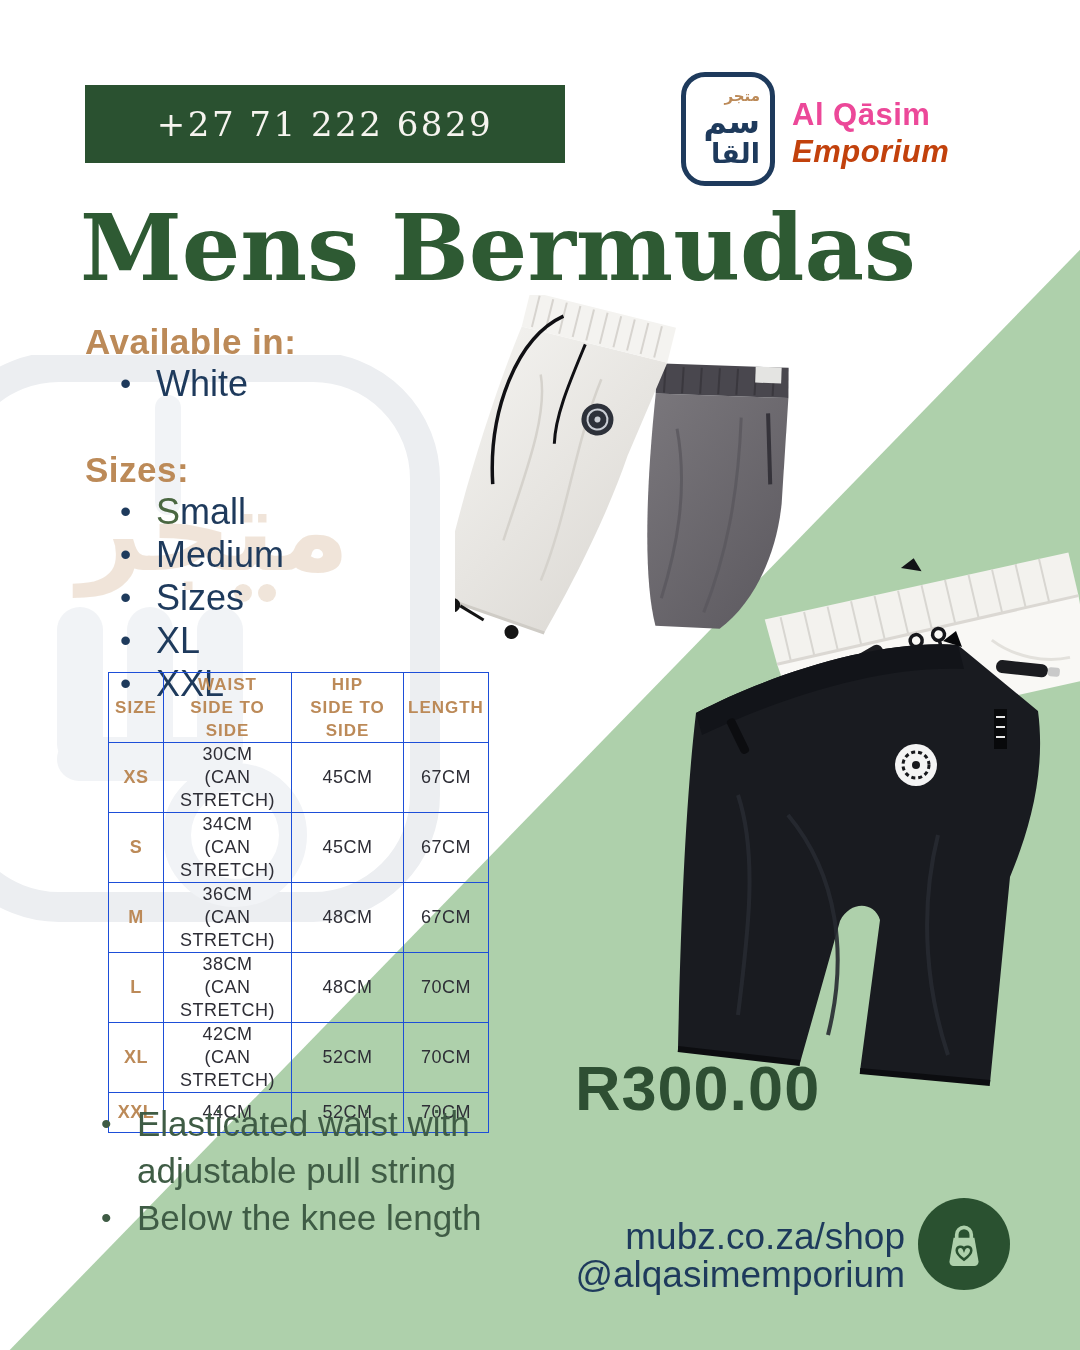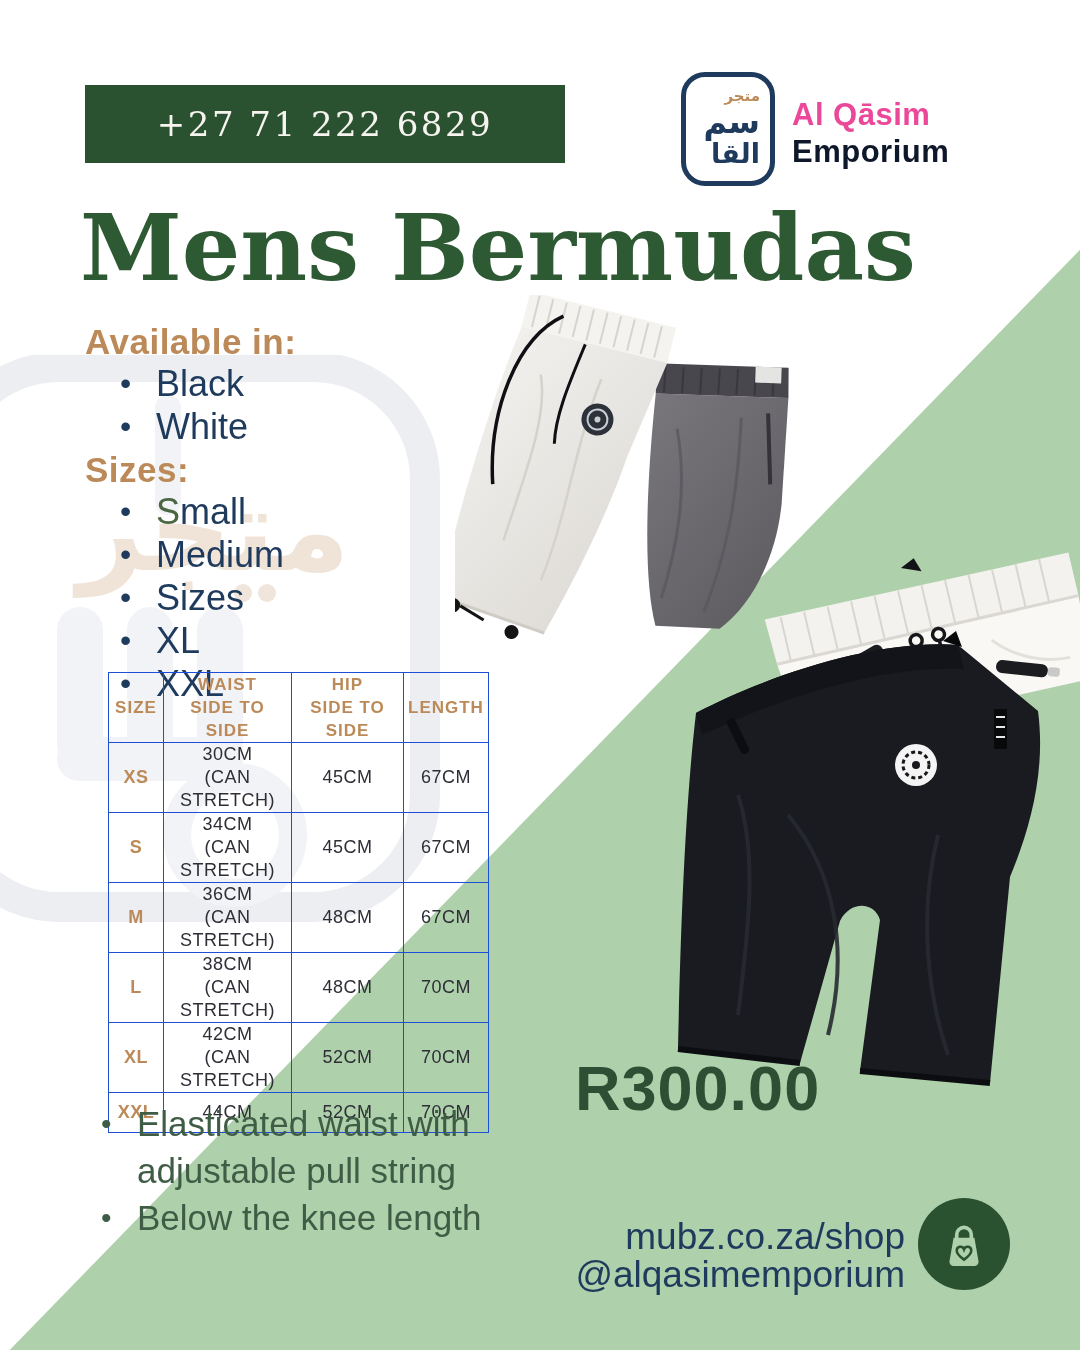--- a/index.html
+++ b/index.html
@@ -31,21 +31,21 @@
     border:5px solid #1e3a5c; border-radius:24px; box-sizing:border-box;
     display:flex; flex-direction:column; align-items:flex-end; justify-content:center;
     padding:4px 10px 6px 6px; background:#fff;
     font-family:"DejaVu Sans", sans-serif;
   }
   .logo-ar-small{color:#bc8a58; font-size:15px; line-height:18px; font-weight:bold;}
   .logo-ar-big{color:#1e3a5c; font-size:32px; line-height:34px; font-weight:bold;}
   .logo-ar-mid{color:#1e3a5c; font-size:27px; line-height:30px; font-weight:bold;}
   .brand{ left:792px; top:96px; z-index:4; line-height:37px; font-weight:bold; font-size:31px; letter-spacing:0.5px;}
   .brand .l1{color:#ec4899;}
-  .brand .l2{color:#0f172a;}
+  .brand .l2{color:#c2410c;font-style:italic;}
 
   
   .page-title{
     left:80px; top:198px; z-index:4; color:#2e5a33;
     font-family:"DejaVu Serif", serif; font-weight:bold; font-size:92px; line-height:100px;
     letter-spacing:0px; white-space:nowrap;
   }
 
   
   .sec-heading{ z-index:4; color:#bc8a58; font-weight:bold; font-size:35px; letter-spacing:0.5px;}
@@ -131,21 +131,20 @@
   </div>
   <div class="abs brand">
     <div class="l1">Al Qāsim</div>
     <div class="l2">Emporium</div>
   </div>
 
   <div class="abs page-title">Mens Bermudas</div>
 
   <div class="abs sec-heading" style="left:85px; top:322px;">Available in:</div>
   <ul class="abs opt-list" style="left:112px; top:362px;">
-    <li>Black</li>
     <li>White</li>
   </ul>
 
   <div class="abs sec-heading" style="left:85px; top:450px;">Sizes:</div>
   <ul class="abs opt-list" style="left:112px; top:490px;">
     <li>
         <span class="first-accent">Small</span>
       </li>
     <li>Medium</li>
     <li>Sizes</li>

